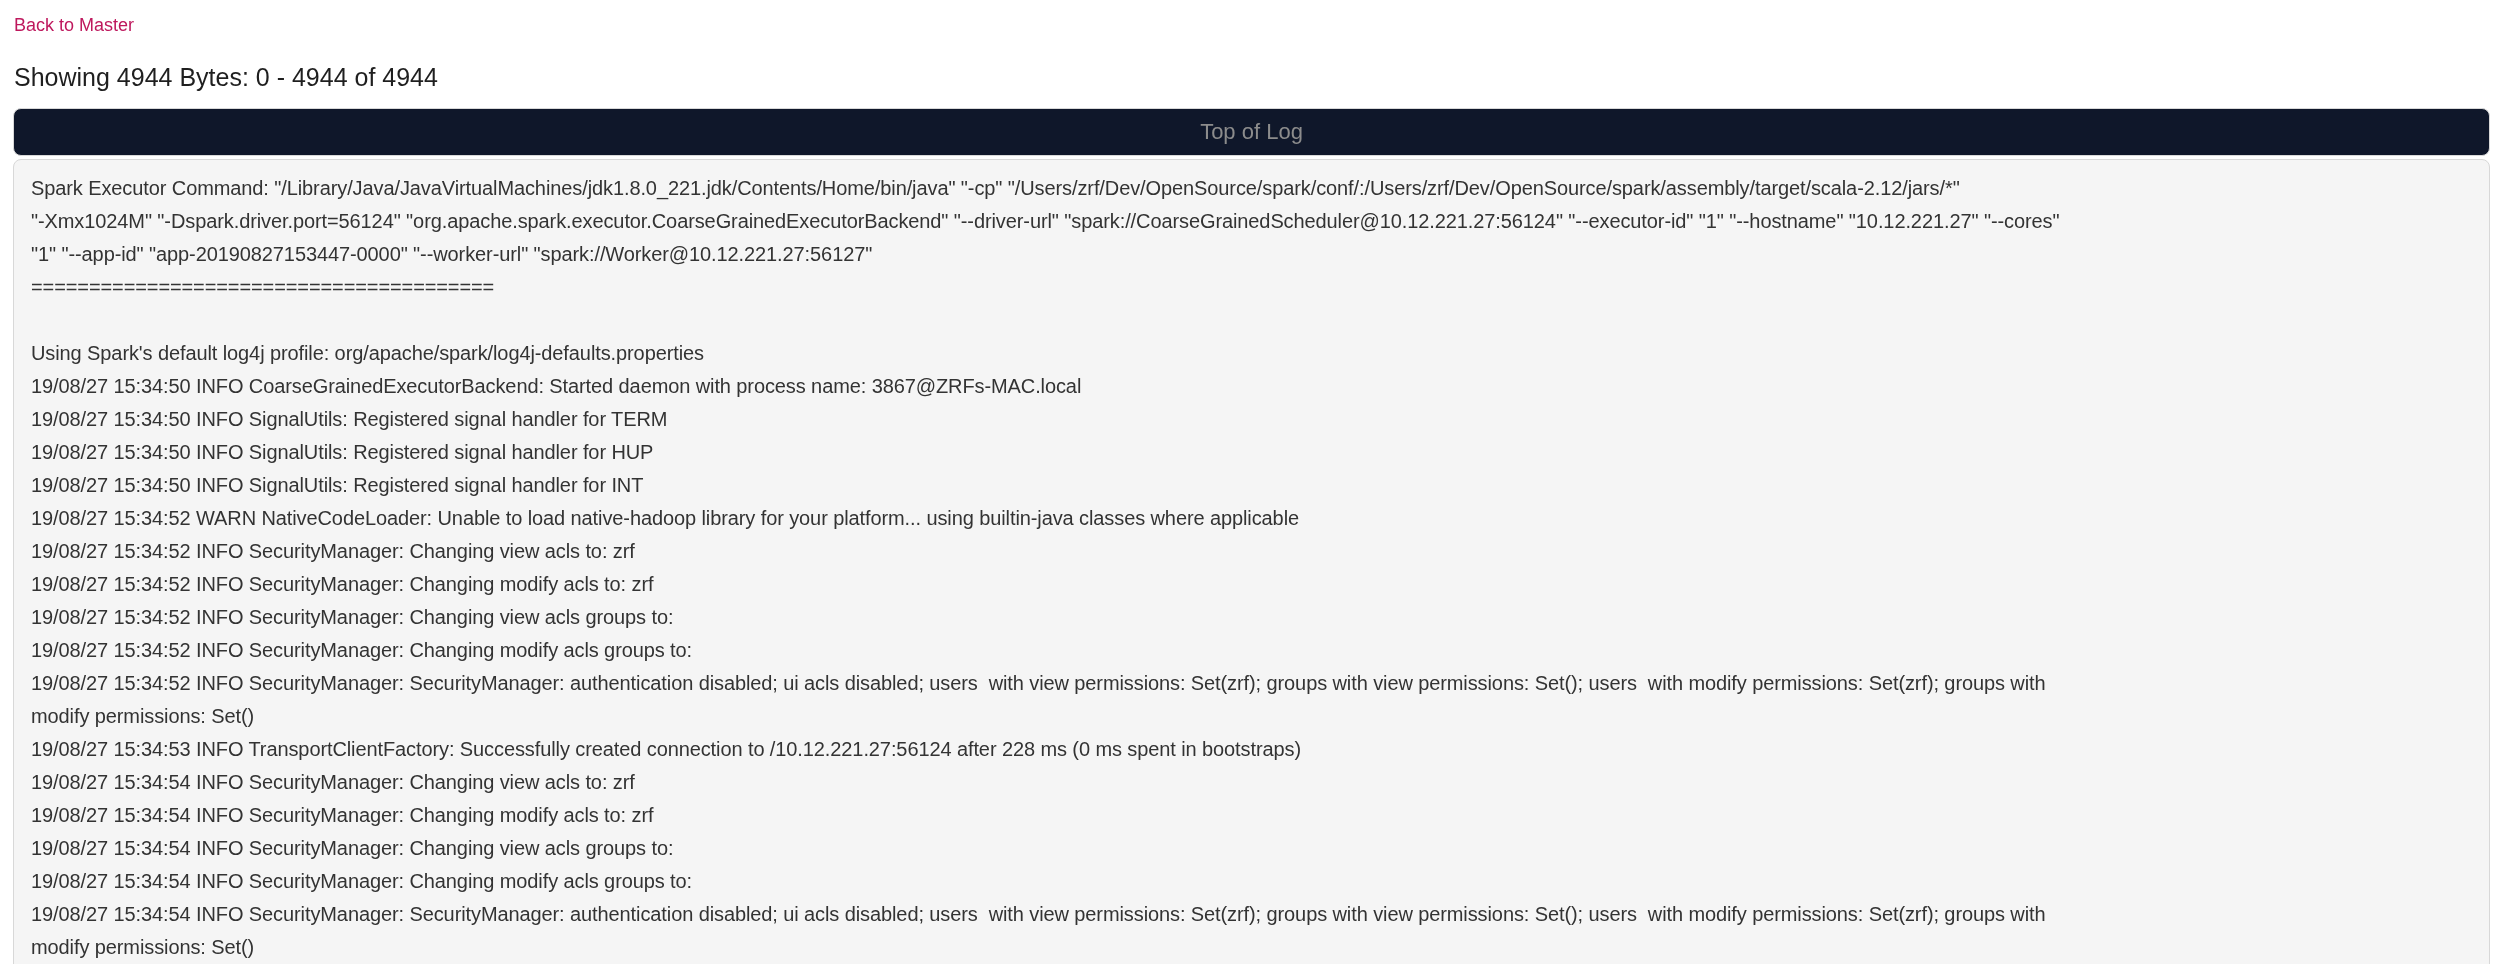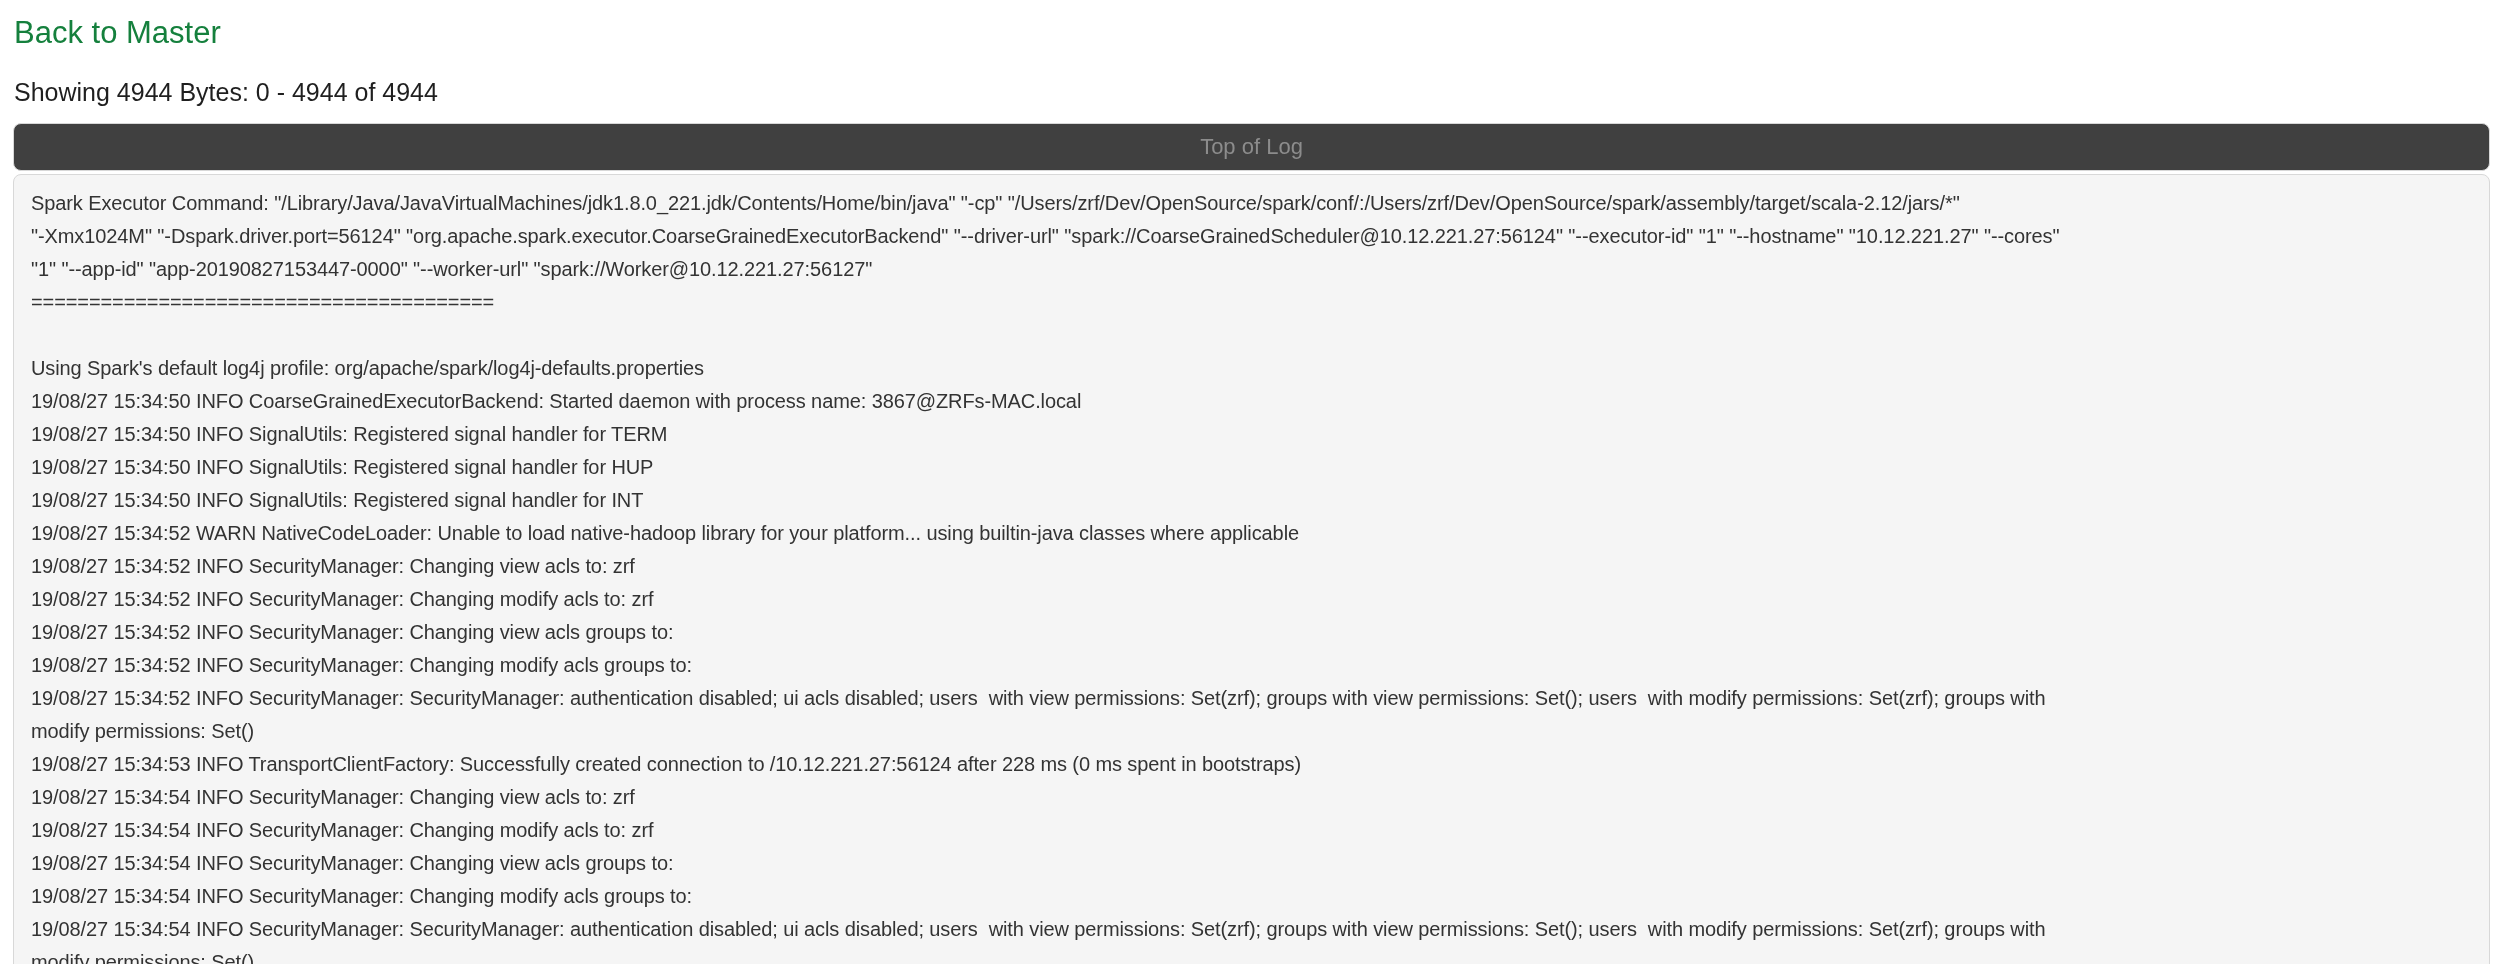--- a/index.html
+++ b/index.html
@@ -5,34 +5,34 @@
   * { margin: 0; padding: 0; box-sizing: border-box; }
   html, body {
     width: 2510px; height: 964px;
     overflow: hidden;
     background: #ffffff;
     font-family: "Liberation Sans", "DejaVu Sans", sans-serif;
   }
   .back-link {
     display: inline-block;
     margin: 15px 0 0 14px;
-    font-size: 31px;
-    color: #15803d;
+    font-size: 18px;
+    color: #be185d;
     text-decoration: none;
     cursor: pointer;
   }
   .byte-range {
     margin: 27px 0 0 14px;
     font-size: 25px;
     color: #1f1f1f;
   }
   .top-of-log-bar {
     margin: 16px 20px 3px 13px;
     height: 48px;
-    background: #404040;
+    background: #0f172a;
     border: 1px solid #d8d8d8;
     border-radius: 8px;
     text-align: center;
     line-height: 46px;
     font-size: 22px;
     color: #8c8c8c;
     cursor: pointer;
   }
   .log-box {
     margin: 0 20px 0 13px;

